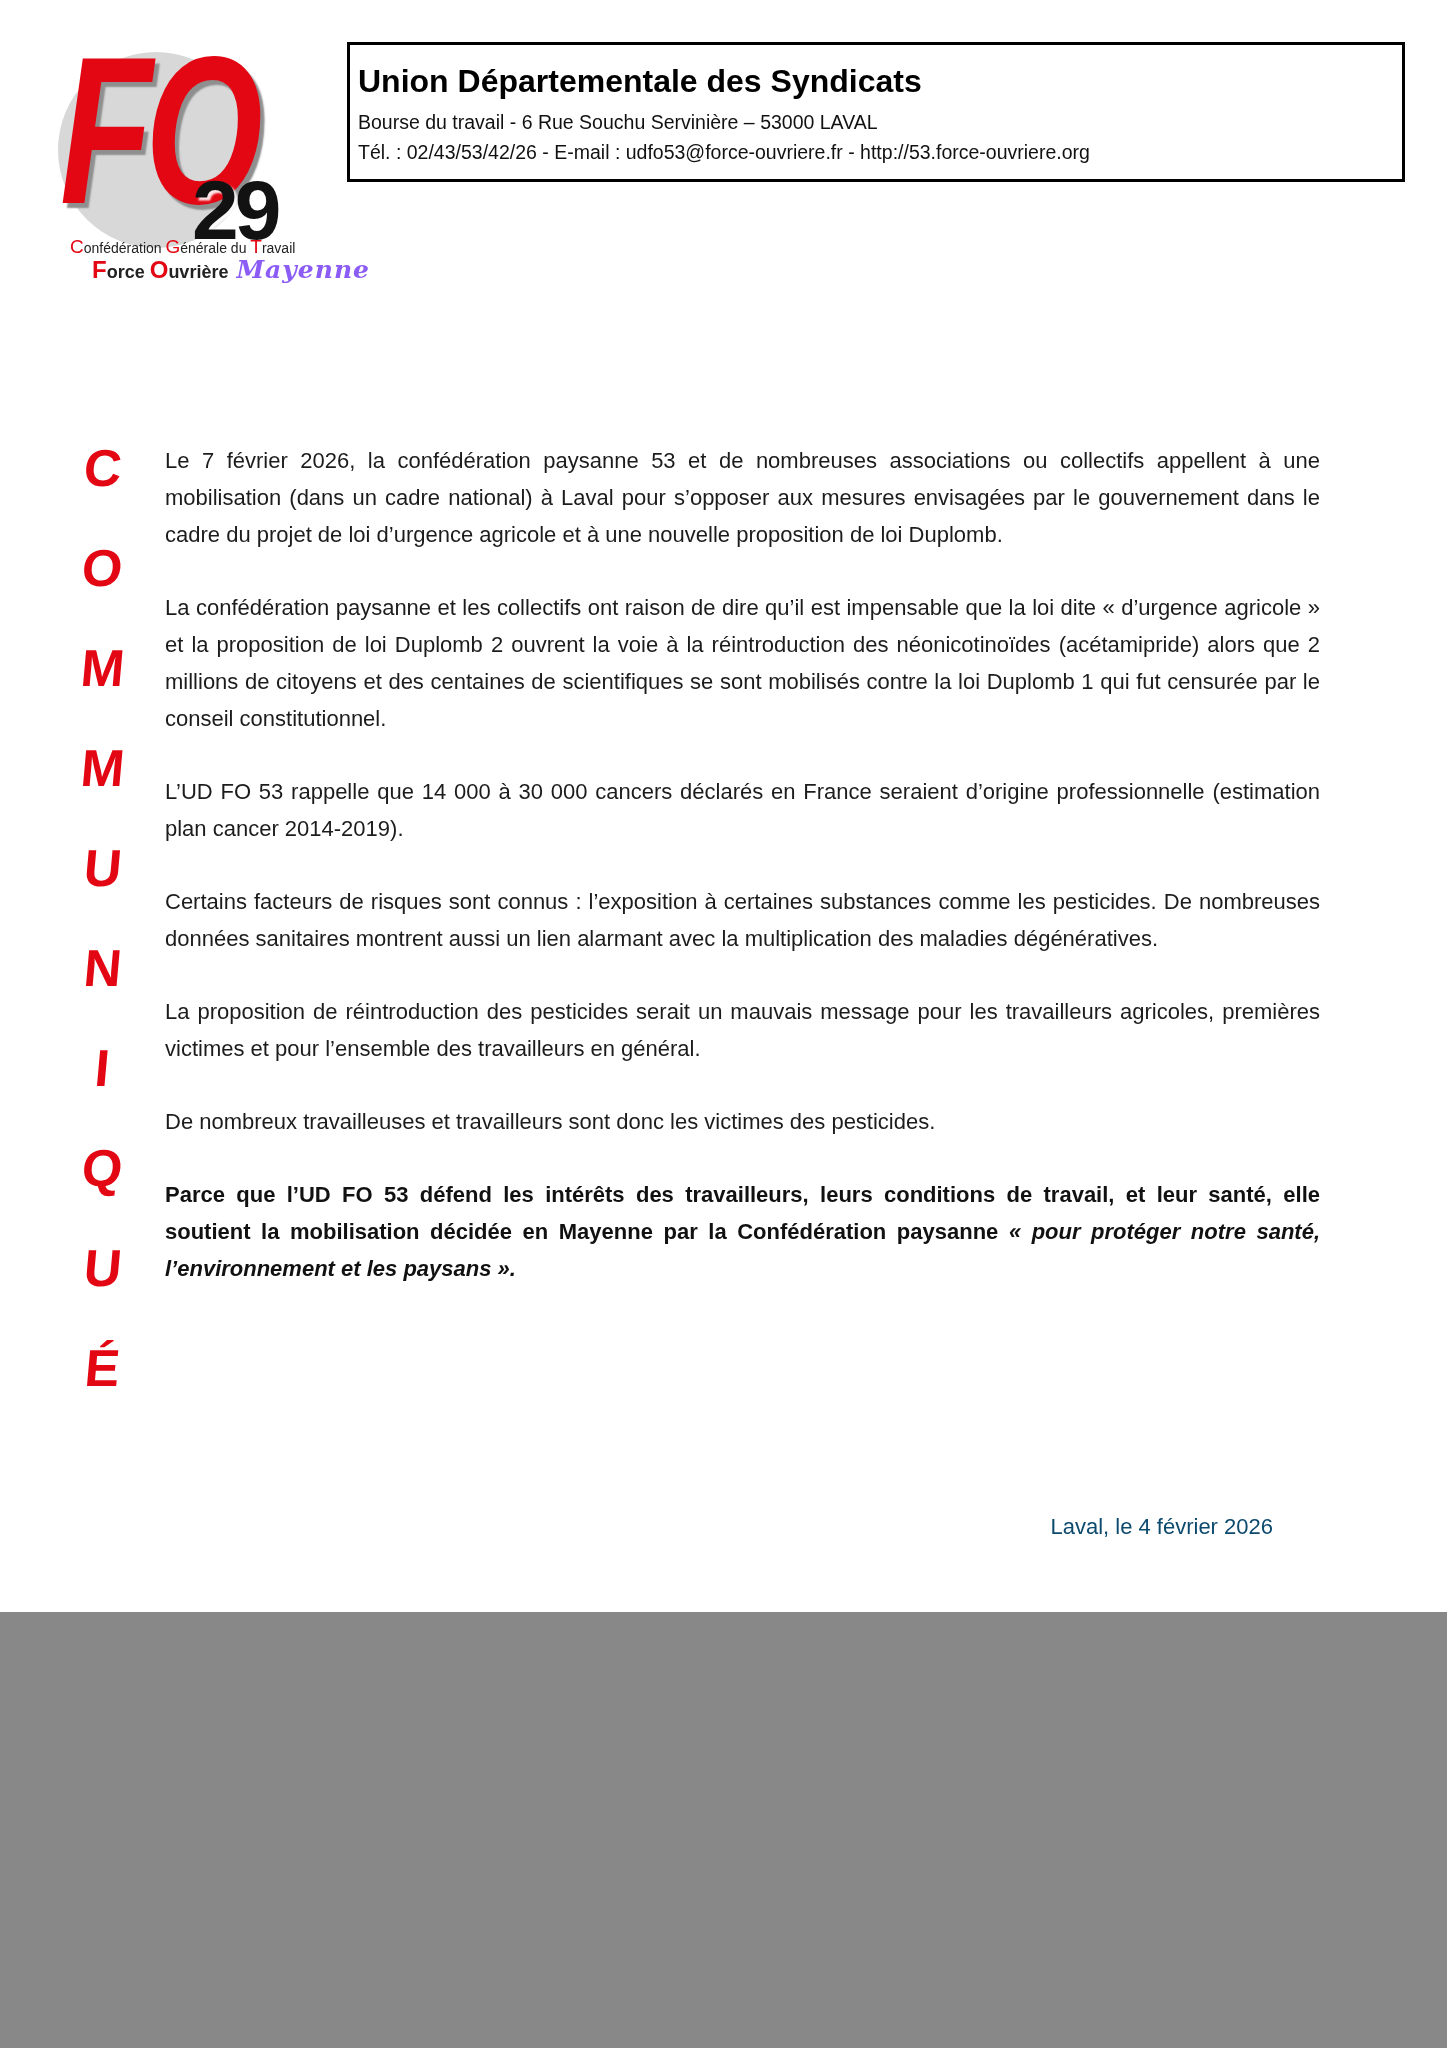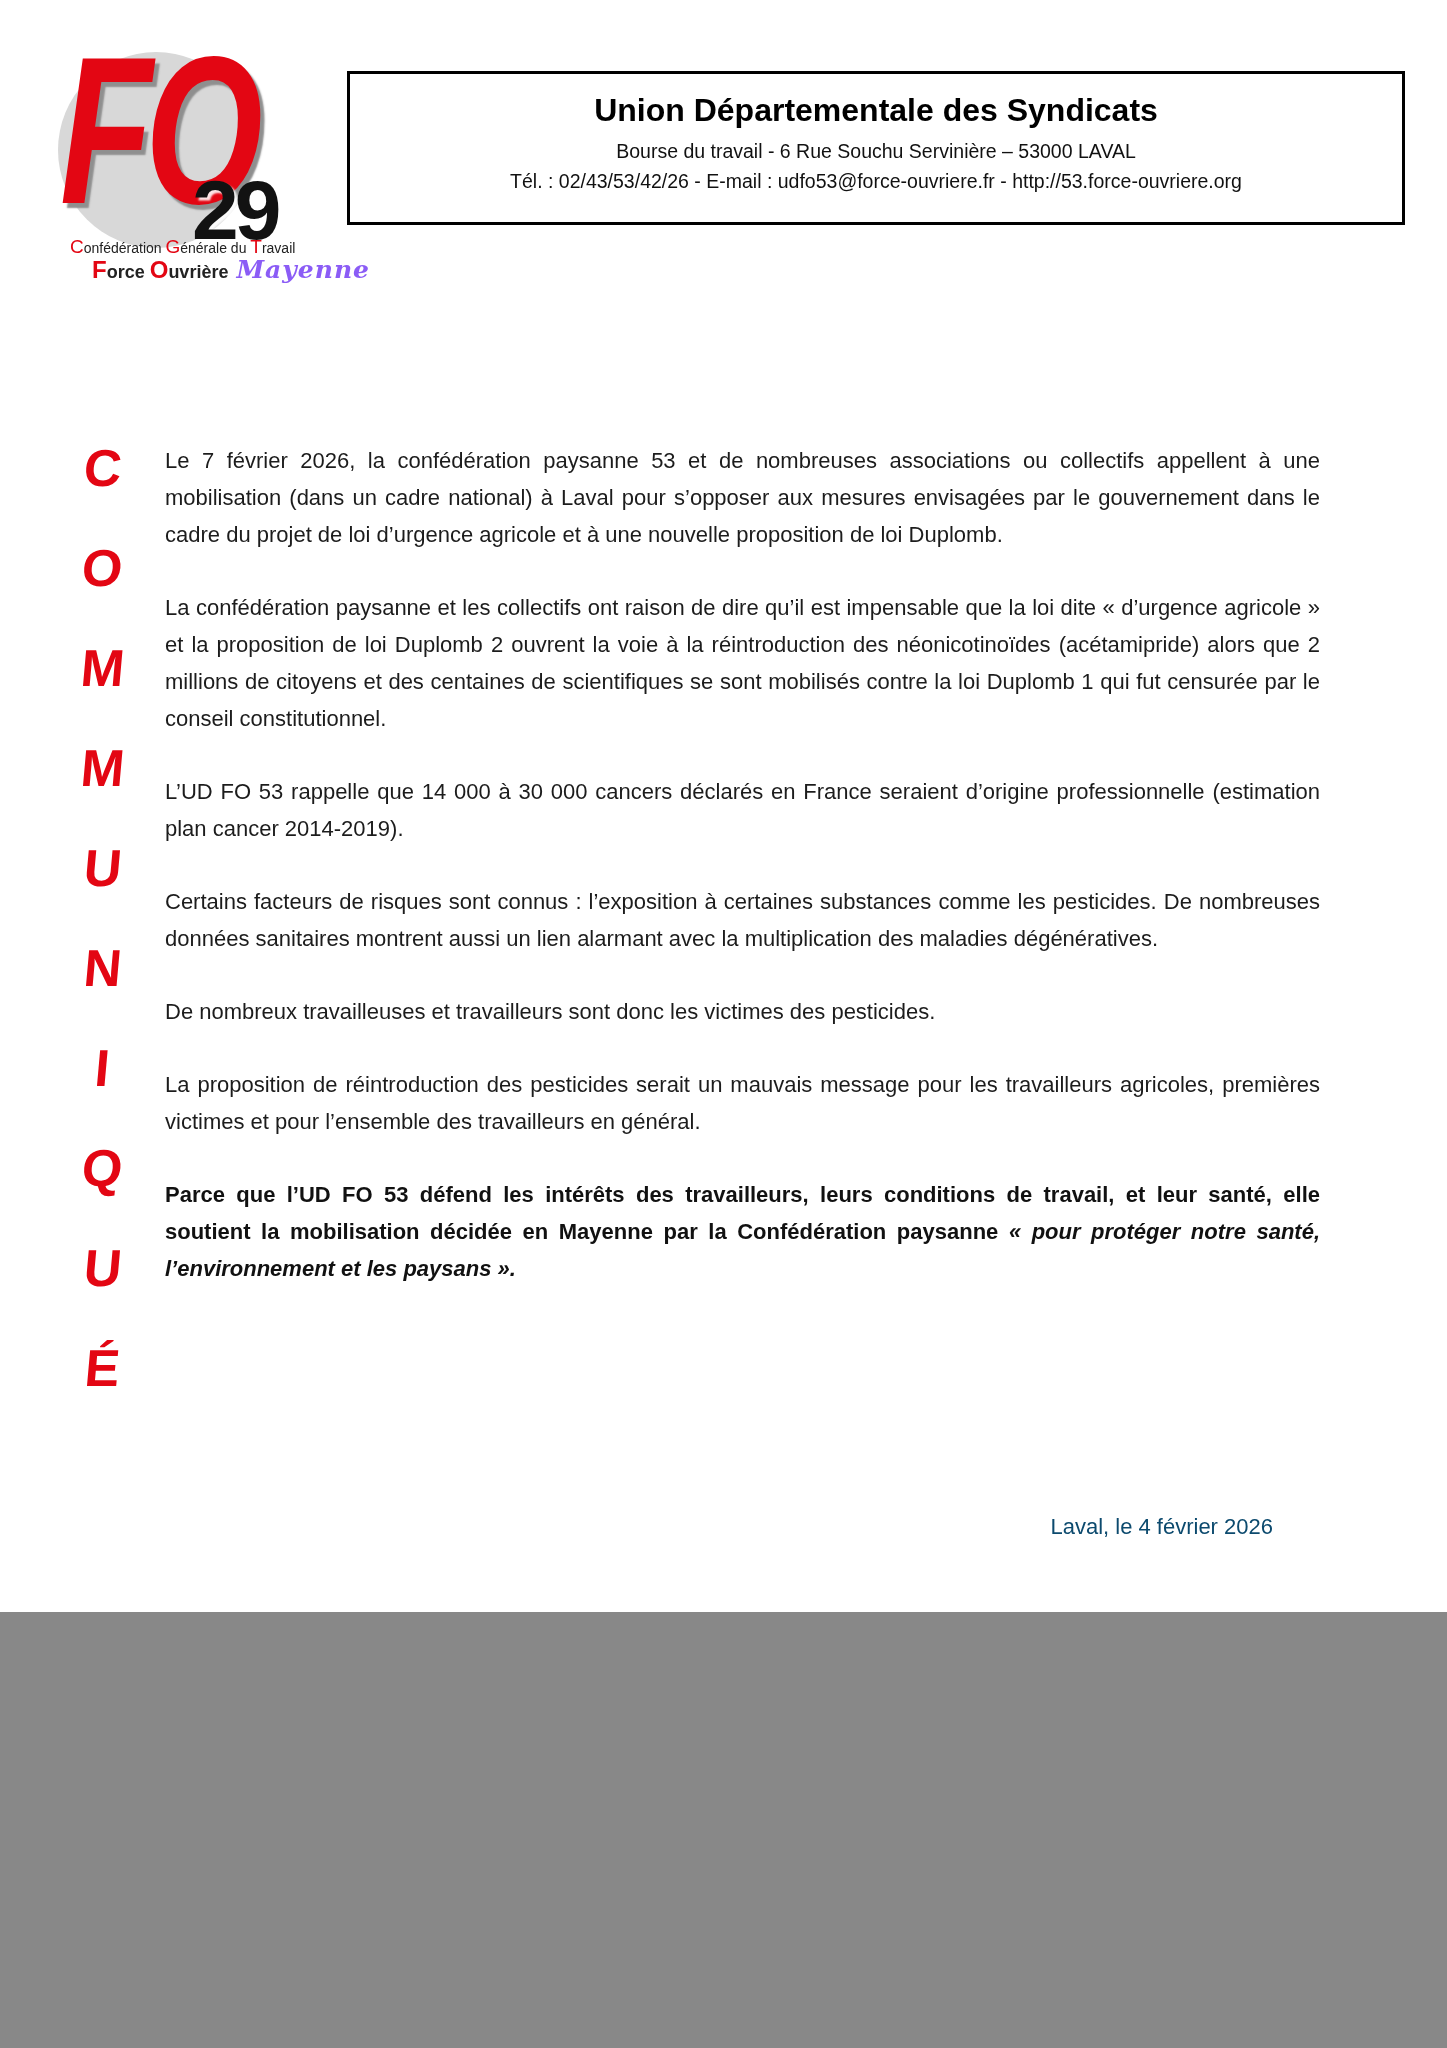--- a/index.html
+++ b/index.html
@@ -44,22 +44,22 @@
     position:absolute;top:215px;left:42px;white-space:nowrap;
     font-size:18px;font-weight:bold;color:#222;line-height:1.2;
   }
   .logo-foline .cap{color:var(--red);font-size:24px;}
   .logo-script{
     font-family:"DejaVu Serif",serif;font-style:italic;font-weight:bold;
     font-size:25px;color:#8b5cf6;margin-left:8px;letter-spacing:1px;
   }
 
   .header-box{
-    flex:1;margin-left:25px;margin-top:31px;height:fit-content;
-    border:3px solid #000;text-align:center;padding:12px 8px 26px;
+    flex:1;margin-left:25px;margin-top:2px;height:fit-content;
+    border:3px solid #000;padding:12px 8px 12px;
   }
   .hb-title{font-size:32px;font-weight:bold;line-height:1.55;color:#000;}
   .hb-sub{font-size:19.5px;line-height:1.55;color:#111;}
 
   
   .body-section{display:flex;margin-top:140px;padding-left:40px;}
   .vword{
     width:125px;flex-shrink:0;height:952px;
     display:flex;flex-direction:column;justify-content:space-between;
     align-items:center;
@@ -117,22 +117,22 @@
       <div class="vletter">Q</div>
       <div class="vletter">U</div>
       <div class="vletter">É</div>
     </div>
 
     <div class="paragraphs">
       <p>Le 7 février 2026, la confédération paysanne 53 et de nombreuses associations ou collectifs appellent à une mobilisation (dans un cadre national) à Laval pour s’opposer aux mesures envisagées par le gouvernement dans le cadre du projet de loi d’urgence agricole et à une nouvelle proposition de loi Duplomb.</p>
       <p>La confédération paysanne et les collectifs ont raison de dire qu’il est impensable que la loi dite « d’urgence agricole » et la proposition de loi Duplomb 2 ouvrent la voie à la réintroduction des néonicotinoïdes (acétamipride) alors que 2 millions de citoyens et des centaines de scientifiques se sont mobilisés contre la loi Duplomb 1 qui fut censurée par le conseil constitutionnel.</p>
       <p>L’UD FO 53 rappelle que 14&nbsp;000 à 30&nbsp;000 cancers déclarés en France seraient d’origine professionnelle (estimation plan cancer 2014-2019).</p>
       <p>Certains facteurs de risques sont connus&nbsp;: l’exposition à certaines substances comme les pesticides. De nombreuses données sanitaires montrent aussi un lien alarmant avec la multiplication des maladies dégénératives.</p>
+      <p>La proposition de réintroduction des pesticides serait un mauvais message pour les travailleurs agricoles, premières victimes et pour l’ensemble des travailleurs en général.</p>
       <p>De nombreux travailleuses et travailleurs sont donc les victimes des pesticides.</p>
-      <p>La proposition de réintroduction des pesticides serait un mauvais message pour les travailleurs agricoles, premières victimes et pour l’ensemble des travailleurs en général.</p>
       <p class="p-bold"><span>Parce que l’UD FO 53 défend les intérêts des travailleurs, leurs conditions de travail, et leur santé, elle soutient la mobilisation décidée en Mayenne par la Confédération paysanne </span><span class="quote-italic">«&nbsp;pour protéger notre santé, l’environnement et les paysans&nbsp;».</span></p>
     </div>
 
   </div>
 
   <div class="dateline">Laval, le 4 février 2026</div>
 
 </div>
 
 </body></html>

